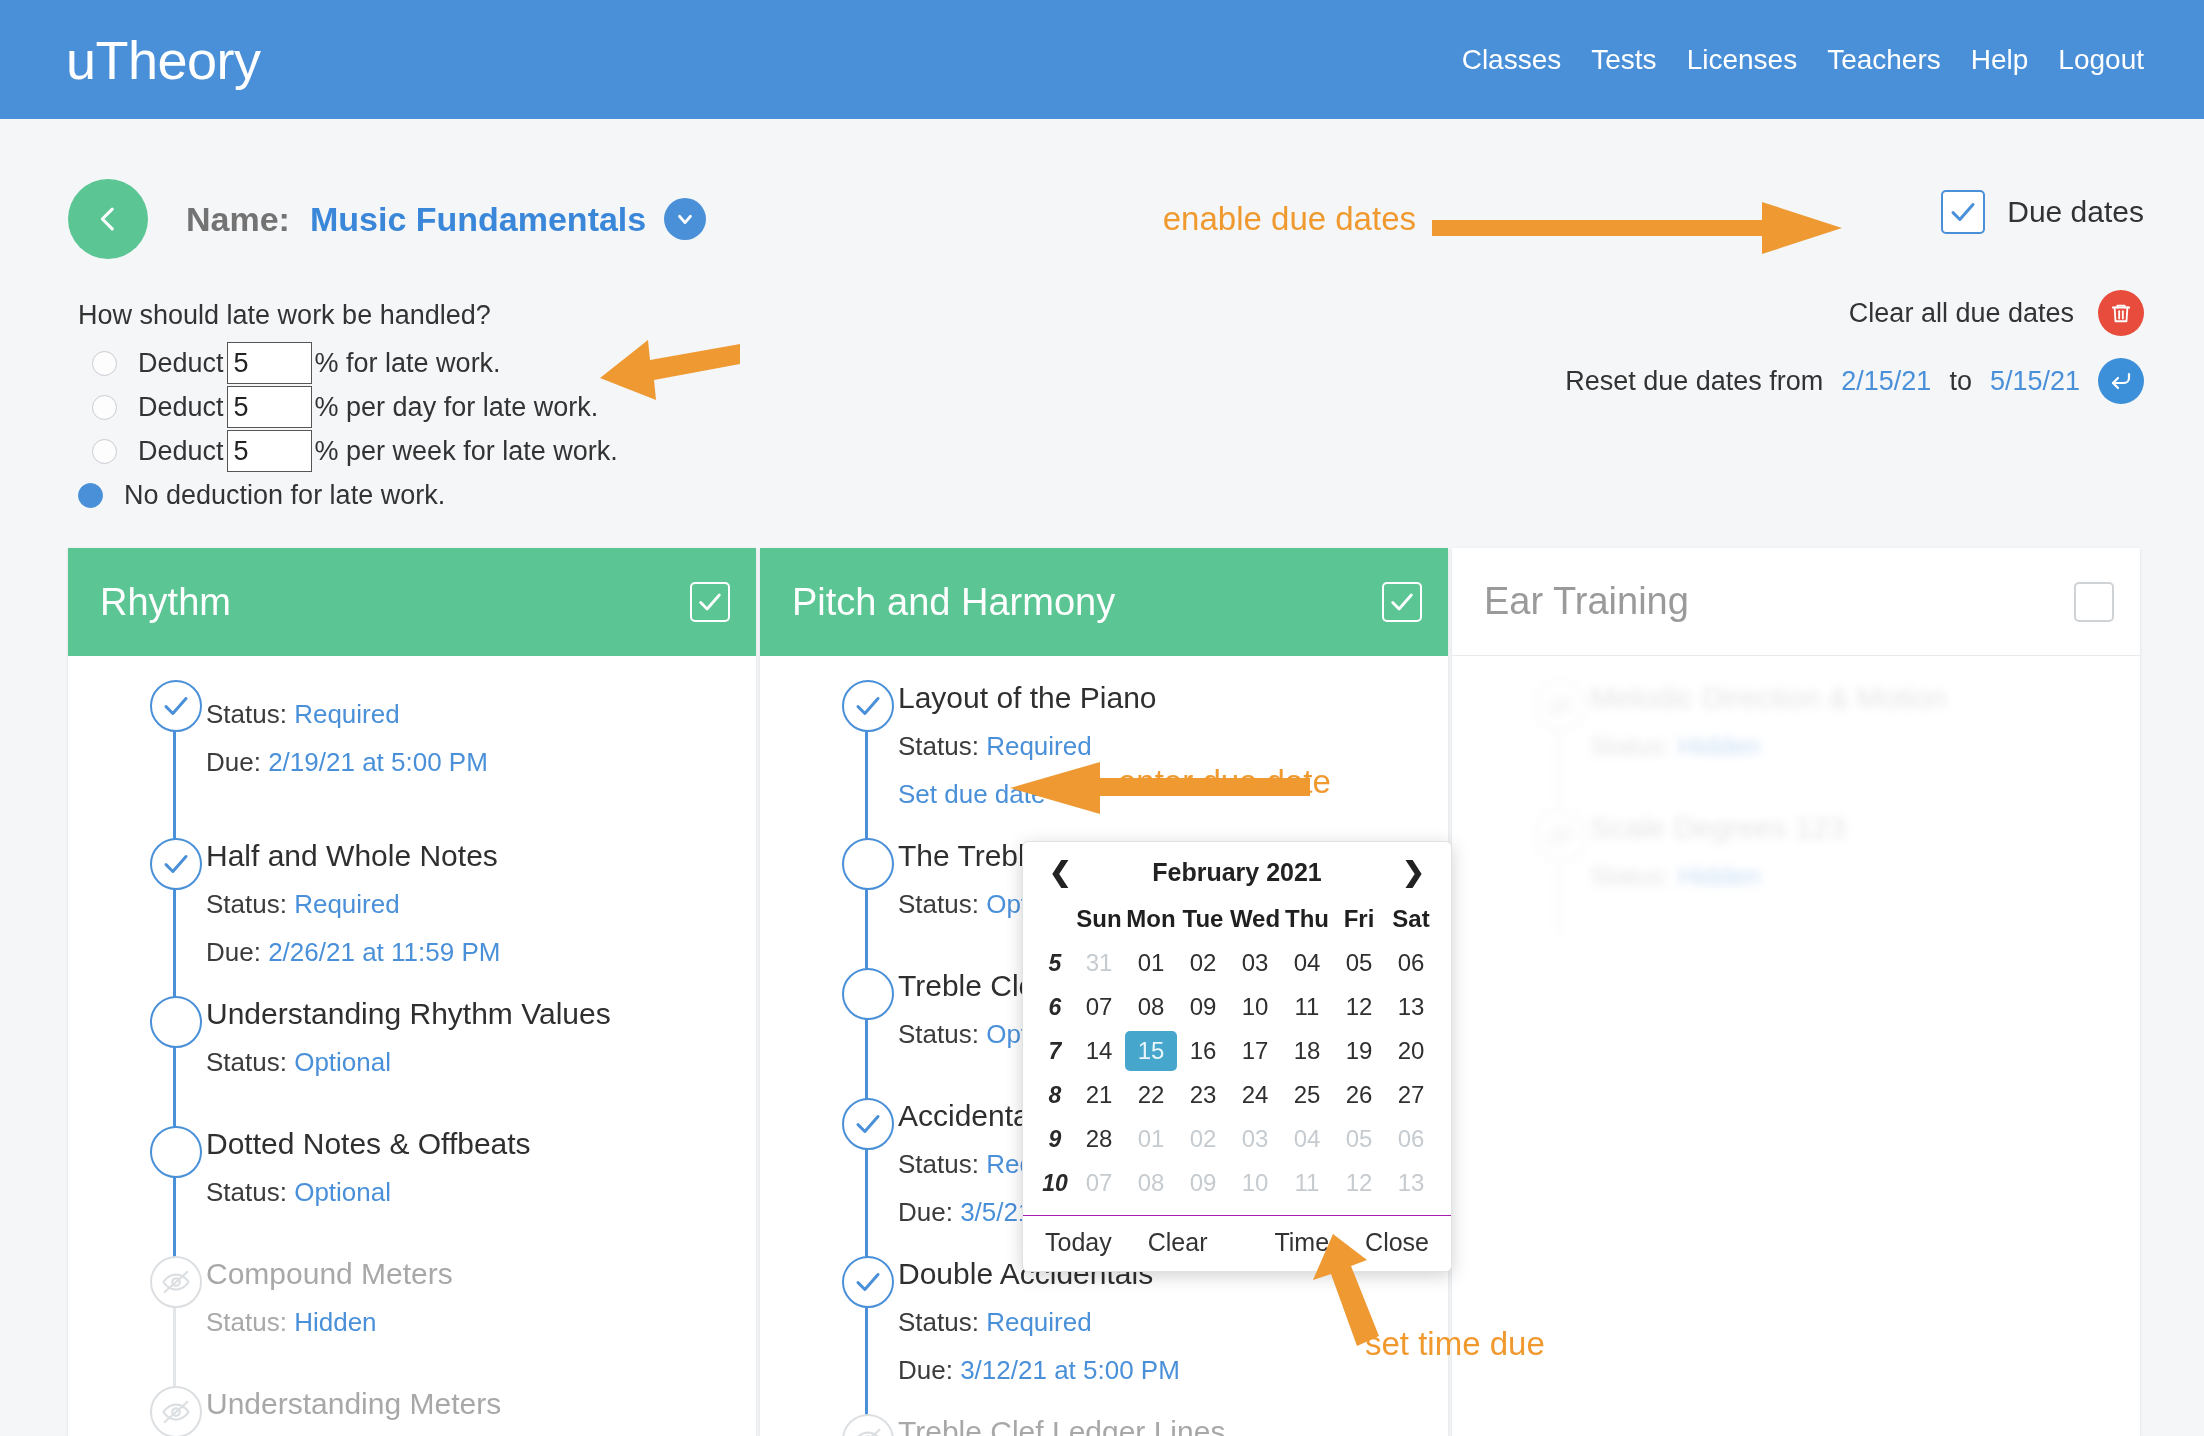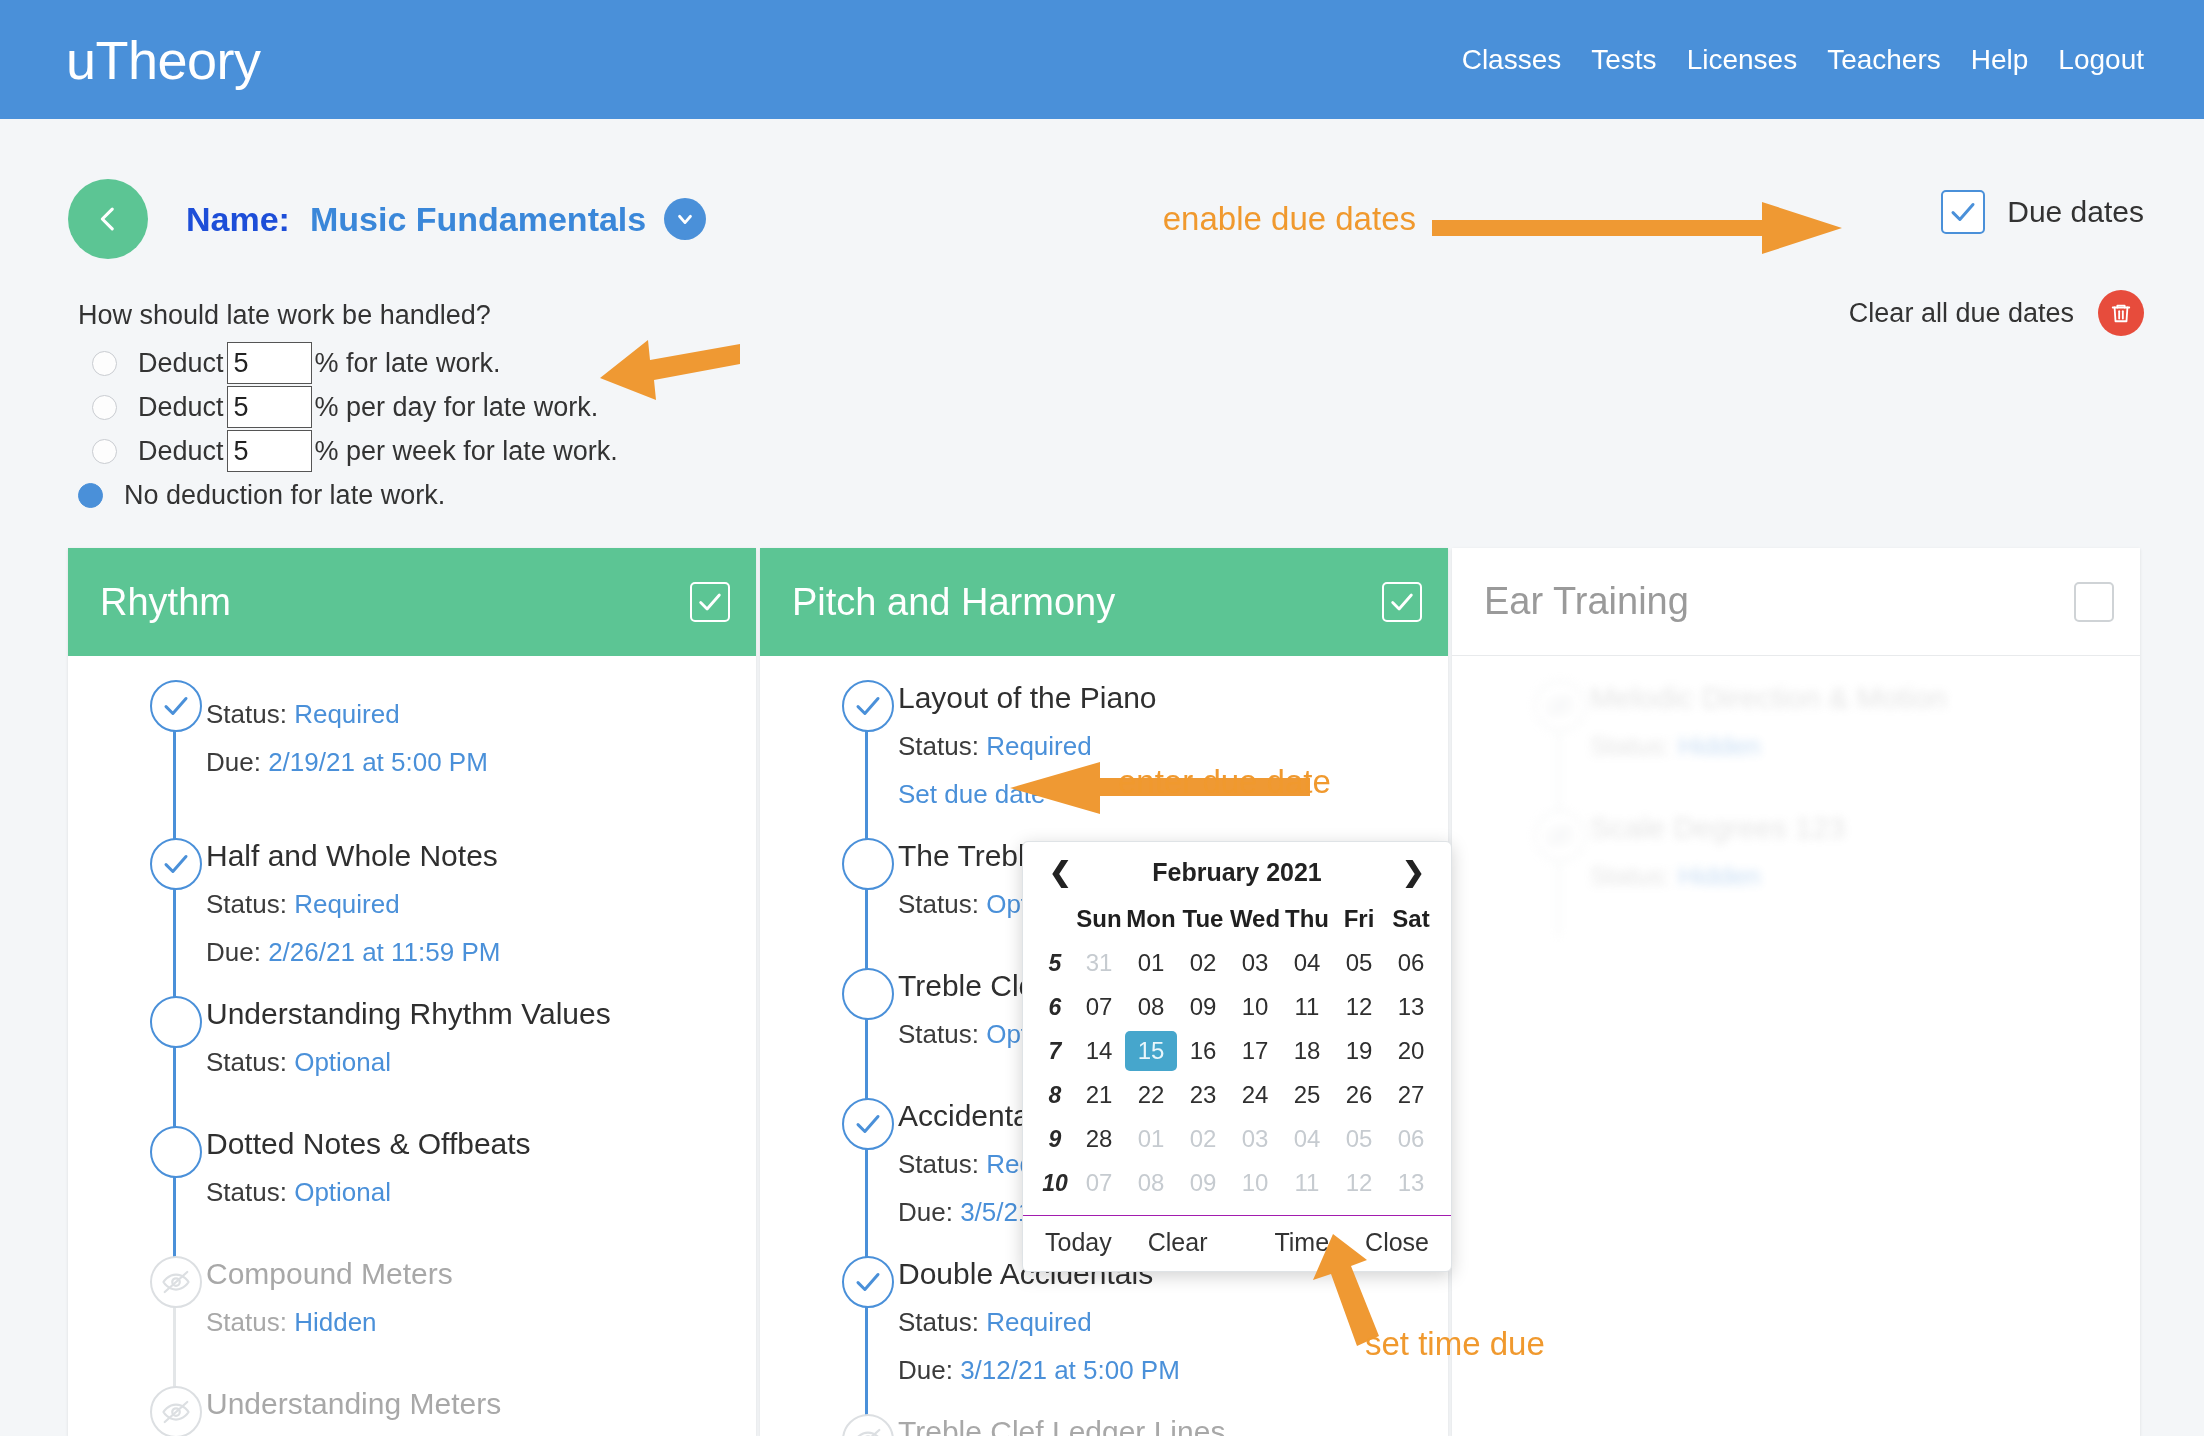--- a/index.html
+++ b/index.html
@@ -31,21 +31,21 @@
   
   .content { position: absolute; left: 0; top: 119px; width: 2204px; height: 1317px; background: #f4f6f8; }
 
   
   .name-row { position: absolute; left: 68px; top: 179px; display: flex; align-items: center; gap: 0; }
   .back-btn {
     width: 80px; height: 80px; border-radius: 50%; background: #5cc594;
     display: flex; align-items: center; justify-content: center; cursor: pointer; border: none;
   }
   .back-btn svg { display: block; }
-  .name-label { font-size: 34px; font-weight: bold; color: #1d4ed8; margin-left: 38px; }
+  .name-label { font-size: 34px; font-weight: bold; color: #737373; margin-left: 38px; }
   .name-value { font-size: 34px; font-weight: bold; color: #3a87d9; margin-left: 20px; cursor: pointer; }
   .name-caret {
     width: 42px; height: 42px; border-radius: 50%; background: #4a90d9;
     display: flex; align-items: center; justify-content: center; margin-left: 18px; cursor: pointer;
   }
 
   
   .late-block { position: absolute; left: 78px; top: 300px; }
   .late-q { font-size: 27px; color: #333; margin-bottom: 10px; }
   .late-opt { display: flex; align-items: center; height: 44px; margin-left: 14px; }
@@ -243,20 +243,32 @@
       <svg width="22" height="22" viewBox="0 0 24 24" fill="none" stroke="#ffffff" stroke-width="2" stroke-linecap="round" stroke-linejoin="round">
         <polyline points="3 6 21 6"></polyline>
         <path d="M8 6V4h8v2"></path>
         <path d="M5 6l1 15h12l1-15"></path>
         <line x1="10" y1="10" x2="10" y2="18"></line>
         <line x1="14" y1="10" x2="14" y2="18"></line>
       </svg>
     </div>
   </div>
 
+  <div class="reset-row">
+    <div class="ctrl-text">Reset due dates from</div>
+    <div class="ctrl-date">2/15/21</div>
+    <div class="ctrl-text">to</div>
+    <div class="ctrl-date">5/15/21</div>
+    <div class="round-btn blue">
+      <svg width="24" height="24" viewBox="0 0 24 24" fill="none" stroke="#ffffff" stroke-width="2.2" stroke-linecap="round" stroke-linejoin="round">
+        <polyline points="9 14 4 19 9 24" transform="translate(0,-5)"></polyline>
+        <path d="M4 14h11a5 5 0 0 0 5-5V5"></path>
+      </svg>
+    </div>
+  </div>
 
   <div class="cols">
 
     <div class="col">
       <div class="col-head">
         <div class="col-title">Rhythm</div>
         <div class="cbox-white">
           <svg width="28" height="28" viewBox="0 0 24 24" fill="none" stroke="#ffffff" stroke-width="2.4" stroke-linecap="round" stroke-linejoin="round">
             <polyline points="4 12.5 9.5 18 20 6"></polyline>
           </svg>

